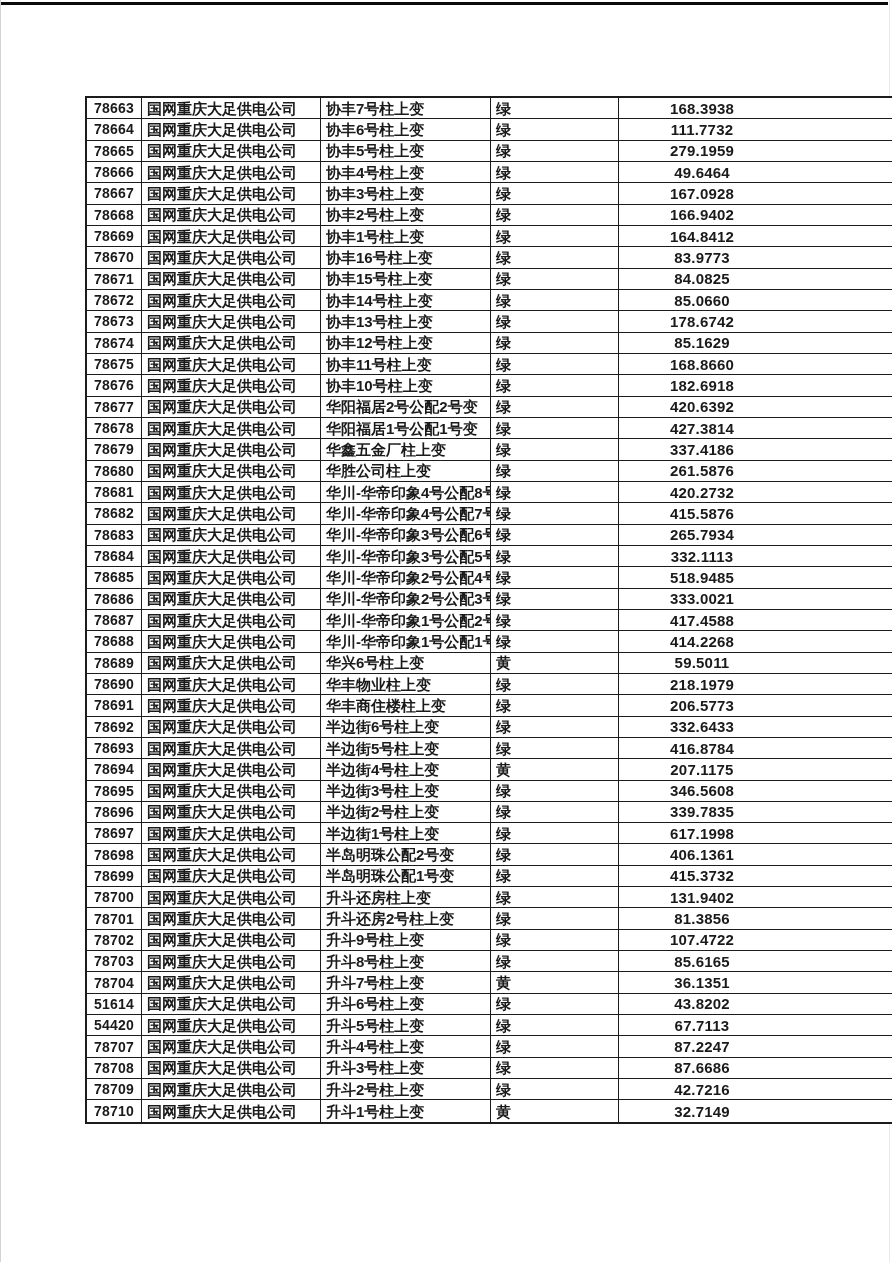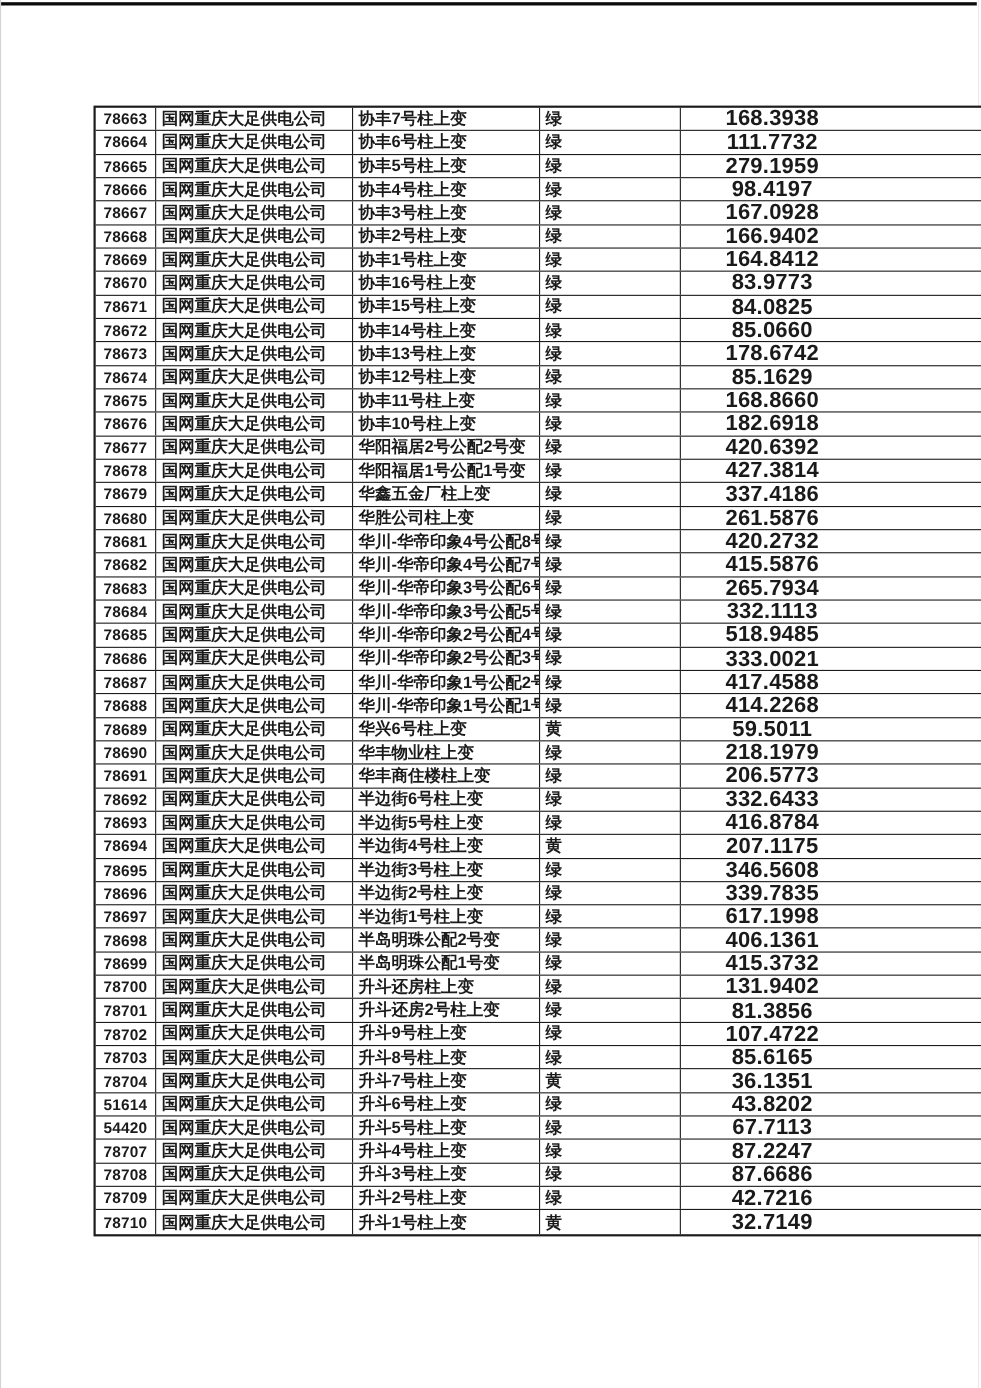--- a/index.html
+++ b/index.html
@@ -49,21 +49,21 @@
     color: var(--text, #1a1a1a);
     overflow: hidden;
     white-space: nowrap;
     line-height: 1;
   }
   .cell:last-child { border-right: none; }
   .c-id    { justify-content: center; font-size: 14px; letter-spacing: 0.2px; }
   .c-company { padding-left: 5px; }
   .c-name  { padding-left: 5px; }
   .c-status{ padding-left: 5px; }
-  .c-value { justify-content: center; font-size: 20px; letter-spacing: 0.2px; }
+  .c-value { justify-content: center; font-size: 15px; letter-spacing: 0.2px; }
 </style>
 </head>
 <body>
 
 <div class="page">
   <div class="top-rule"></div>
   <div class="right-edge"></div>
   <div class="data-table" id="table-body">
   <div class="row">
     <div class="cell c-id">78663</div>
@@ -87,21 +87,21 @@
     <div class="cell c-name">协丰5号柱上变</div>
     <div class="cell c-status">绿</div>
     <div class="cell c-value">279.1959</div>
   </div>
 
   <div class="row">
     <div class="cell c-id">78666</div>
     <div class="cell c-company">国网重庆大足供电公司</div>
     <div class="cell c-name">协丰4号柱上变</div>
     <div class="cell c-status">绿</div>
-    <div class="cell c-value">98.4197</div>
+    <div class="cell c-value">49.6464</div>
   </div>
 
   <div class="row">
     <div class="cell c-id">78667</div>
     <div class="cell c-company">国网重庆大足供电公司</div>
     <div class="cell c-name">协丰3号柱上变</div>
     <div class="cell c-status">绿</div>
     <div class="cell c-value">167.0928</div>
   </div>
 

